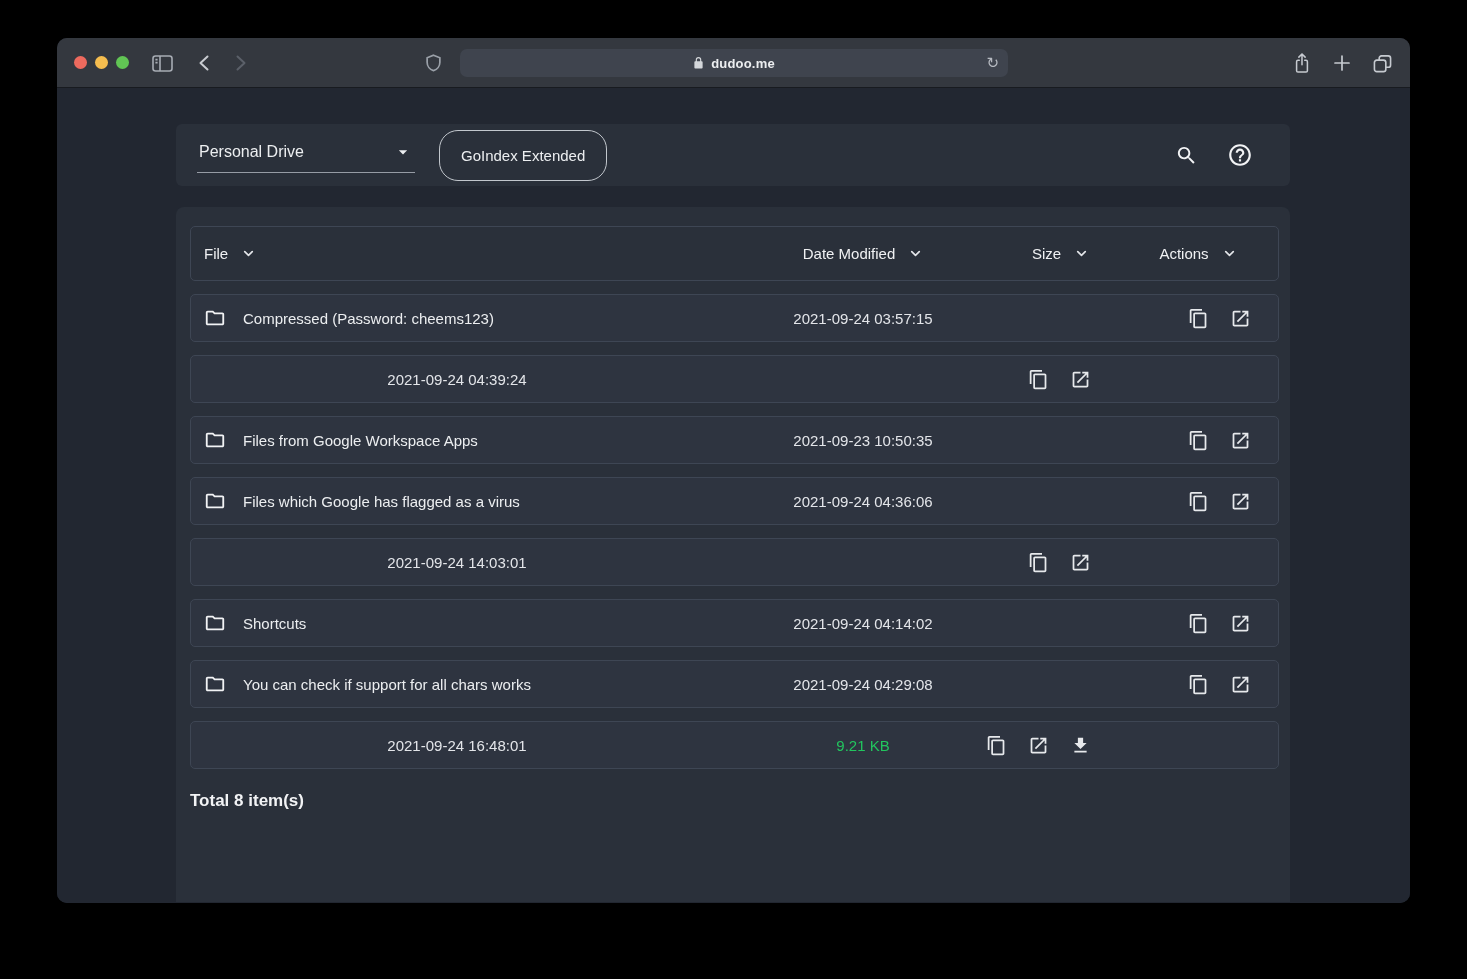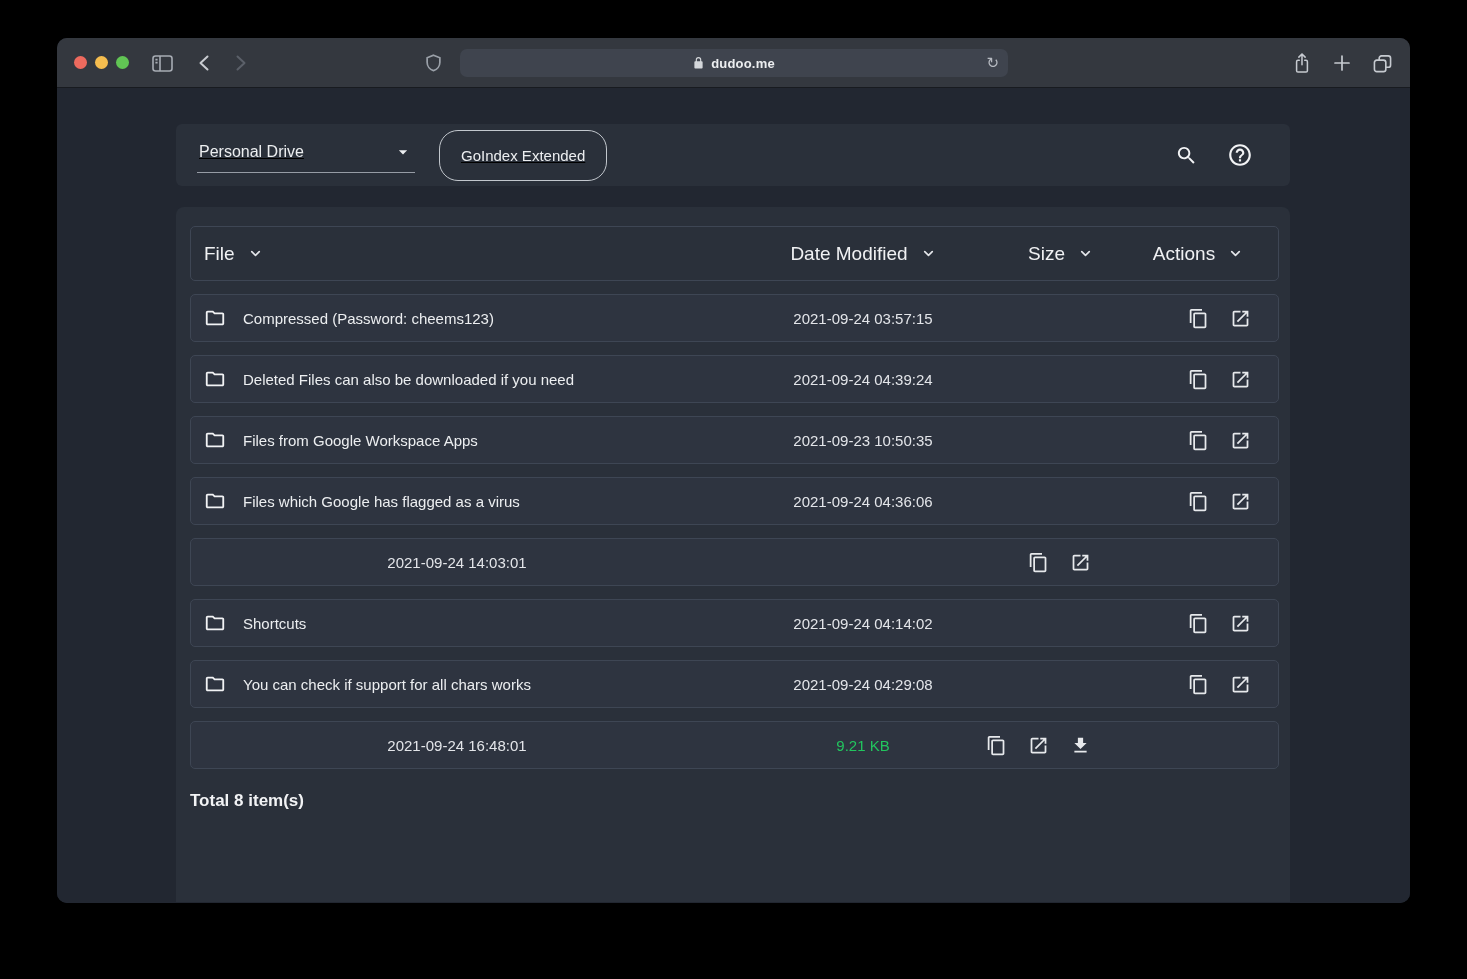--- a/index.html
+++ b/index.html
@@ -26,37 +26,37 @@
   .lock { color:#d4d7db; }
   .reload { position:absolute; right:9px; top:0; height:28px; display:flex; align-items:center;
             color:#b6bac1; font-size:15px; }
   .right-ics { position:absolute; right:18px; top:0; height:50px; display:flex;
                align-items:center; gap:22px; color:#c6cad0; }
 
   
   .page { height:814px; background:#222731; padding:0 120px 0 119px; }
 
   .toolbar-card { margin-top:36px; height:62px; background:#2a303a; border-radius:6px;
-                  display:flex; align-items:center; padding:0 21px;text-decoration:underline; }
+                  display:flex; align-items:center; padding:0 21px; }
   .drive-select { width:218px; display:flex; align-items:center; justify-content:space-between;
                   border-bottom:1px solid #969ca5; padding:4px 2px 10px 2px; cursor:pointer; }
   .drive-select span { color:#eceef0; font-size:16px; }
   .select-arrow { color:#aab0b8; }
   .pill-btn { margin-left:24px; border:1px solid #c2c7cd; border-radius:19px;
               padding:16px 21px; color:#eceef0; font-size:15px; background:transparent; cursor:pointer; }
   .tb-spacer { flex:1; }
   .tb-icons { display:flex; align-items:center; gap:29px; margin-right:16px; color:#f2f3f5; }
 
   .table-card { margin-top:21px; height:695px; background:#2a303a;
                 border-radius:8px 8px 0 0; padding:19px 11px 0 14px; }
 
   .grid-row { display:grid; grid-template-columns:1fr 280px 115px 160px; align-items:center; }
 
   .header-row { height:55px; border:1px solid #3e4654; border-radius:5px; color:#f0f1f3; }
-  .hcell { display:flex; align-items:center; gap:13px; font-size:19px; font-weight:500; }
+  .hcell { display:flex; align-items:center; gap:13px; font-size:15px; font-weight:500; }
   .hcell.first { padding-left:13px; }
   .hcell.center { justify-content:center; }
   .sort-ch { color:#e3e5e9; }
 
   .file-row { height:48px; margin-top:13px; background:#2e3440; border:1px solid #3e4654;
               border-radius:5px; color:#e9ebee; }
   .name-cell { display:flex; align-items:center; gap:17px; padding-left:13px;
                font-size:15px; color:#eceef0; white-space:nowrap; overflow:hidden; }
   .name-cell .ficon { color:#f2f3f5; flex:none; display:flex; }
   .date-cell { text-align:center; font-size:15px; color:#e3e5e9; }
@@ -221,28 +221,20 @@
               </span>
               <span class="abtn">
                 <svg width="21" height="21" viewBox="0 0 24 24" fill="currentColor">
                   <path d="M19 19H5V5h7V3H5c-1.11 0-2 .9-2 2v14c0 1.1.89 2 2 2h14c1.1 0 2-.9 2-2v-7h-2v7zM14 3v2h3.59l-9.83 9.83 1.41 1.41L19 6.41V10h2V3h-7z"></path>
                 </svg>
               </span>
             </div>
   </div>
 
   <div class="grid-row file-row">
-    <div class="name-cell">
-      <span class="ficon">
-                <svg width="22" height="22" viewBox="0 0 24 24" fill="currentColor">
-                  <path d="M9.17 6l2 2H20v10H4V6h5.17M10 4H4c-1.1 0-2 .9-2 2v12c0 1.1.9 2 2 2h16c1.1 0 2-.9 2-2V8c0-1.1-.9-2-2-2h-8l-2-2z"></path>
-                </svg>
-              </span>
-      <span>Deleted Files can also be downloaded if you need</span>
-    </div>
     <div class="date-cell">2021-09-24 04:39:24</div>
     <div class="size-cell"></div>
     <div class="act-cell">
               <span class="abtn">
                 <svg width="21" height="21" viewBox="0 0 24 24" fill="currentColor">
                   <path d="M16 1H4c-1.1 0-2 .9-2 2v14h2V3h12V1zm3 4H8c-1.1 0-2 .9-2 2v14c0 1.1.9 2 2 2h11c1.1 0 2-.9 2-2V7c0-1.1-.9-2-2-2zm0 16H8V7h11v14z"></path>
                 </svg>
               </span>
               <span class="abtn">
                 <svg width="21" height="21" viewBox="0 0 24 24" fill="currentColor">

